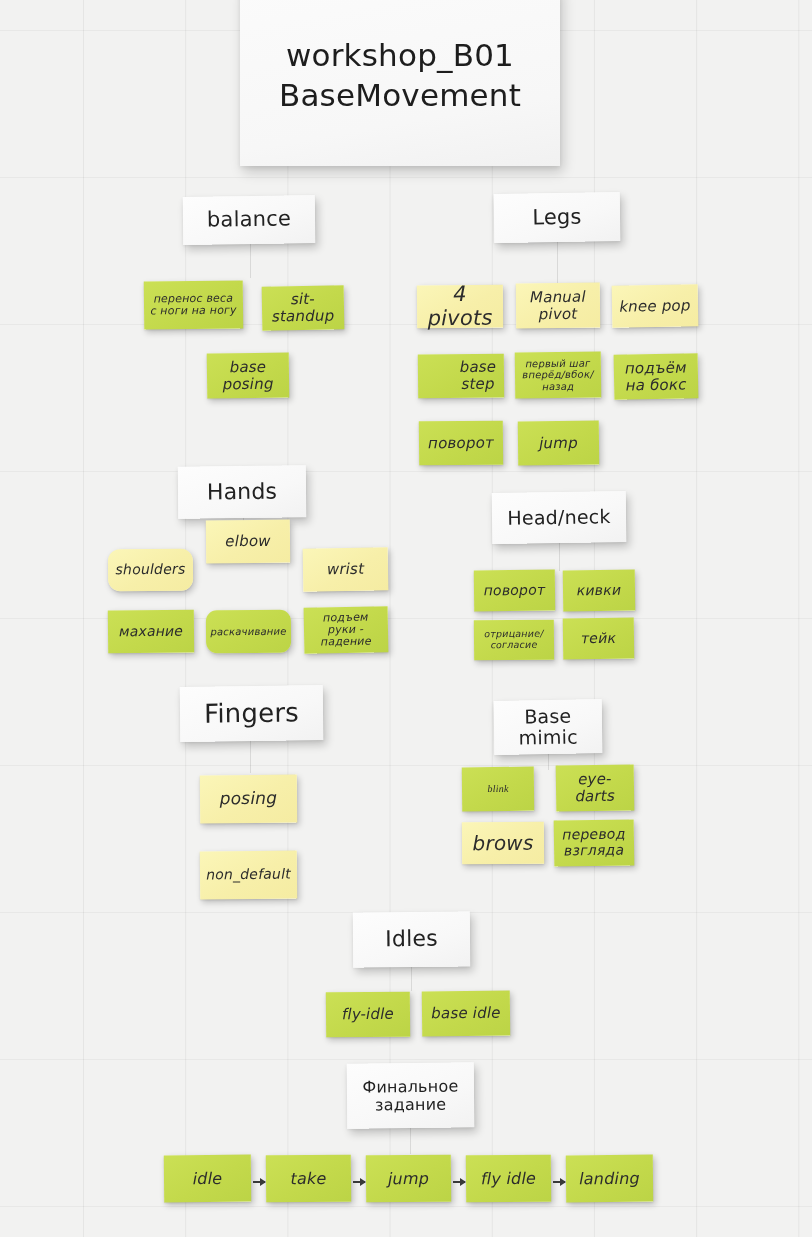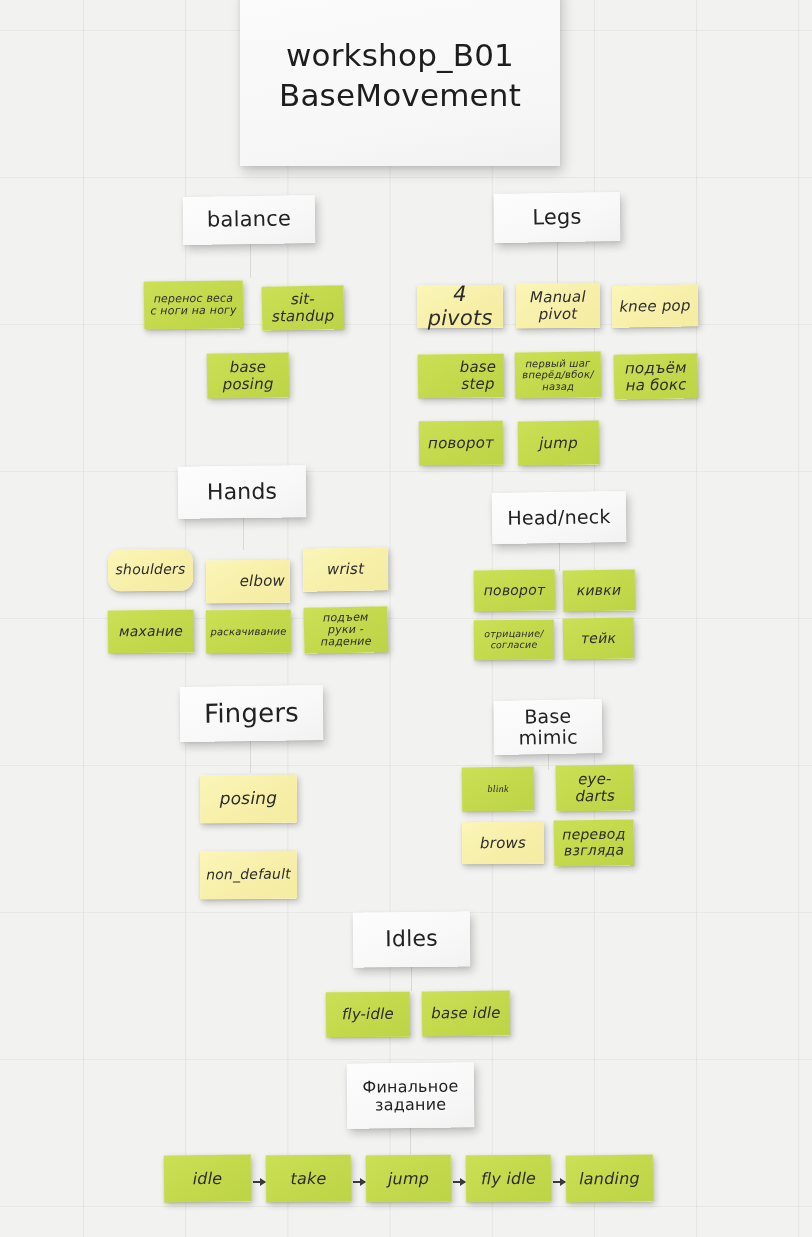--- a/index.html
+++ b/index.html
@@ -153,31 +153,31 @@
   </div>
 
   <div class="note white head" style="left:178px;top:466px;width:128px;height:52px;font-size:22px;transform:rotate(-0.7deg);">
     <span>Hands</span>
   </div>
   <div class="stem" style="left:243px;top:518px;height:32px;"></div>
 
   <div class="note yellow" style="left:108px;top:549px;width:85px;height:42px;font-size:14px;transform:rotate(-0.5deg);border-radius:12px;">
     <span>shoulders</span>
   </div>
-  <div class="note yellow" style="left:206px;top:560px;width:84px;height:43px;font-size:15px;transform:rotate(-0.6deg);justify-content:flex-end;">
+  <div class="note yellow" style="left:206px;top:520px;width:84px;height:43px;font-size:15px;transform:rotate(-0.6deg);">
     <span>elbow</span>
   </div>
   <div class="note yellow" style="left:303px;top:548px;width:85px;height:43px;font-size:15px;transform:rotate(-1deg);">
     <span>wrist</span>
   </div>
 
   <div class="note green" style="left:108px;top:610px;width:86px;height:43px;font-size:14px;transform:rotate(-0.5deg);">
     <span>махание</span>
   </div>
-  <div class="note green" style="left:206px;top:610px;width:85px;height:43px;font-size:10px;transform:rotate(-0.4deg);">
+  <div class="note green" style="left:206px;top:610px;width:85px;height:43px;font-size:10px;transform:rotate(-0.4deg);border-radius:11px;">
     <span>раскачивание</span>
   </div>
   <div class="note green" style="left:304px;top:607px;width:84px;height:46px;font-size:11px;transform:rotate(-1deg);">
     <span>подъем руки - падение</span>
   </div>
 
   <div class="note white head" style="left:492px;top:492px;width:134px;height:51px;font-size:19px;transform:rotate(-0.9deg);">
     <span>Head/neck</span>
   </div>
   <div class="stem" style="left:559px;top:543px;height:28px;"></div>
@@ -211,21 +211,21 @@
     <span>Base mimic</span>
   </div>
   <div class="stem" style="left:548px;top:754px;height:16px;"></div>
 
   <div class="note green" style="left:462px;top:767px;width:72px;height:44px;font-size:10px;transform:rotate(-0.6deg);font-family:Liberation Serif, serif;">
     <span>blink</span>
   </div>
   <div class="note green" style="left:556px;top:765px;width:78px;height:46px;font-size:15px;transform:rotate(-0.8deg);">
     <span>eye-darts</span>
   </div>
-  <div class="note yellow" style="left:462px;top:822px;width:82px;height:42px;font-size:15px;transform:rotate(-0.5deg);">
+  <div class="note yellow" style="left:462px;top:822px;width:82px;height:42px;font-size:20px;transform:rotate(-0.5deg);">
     <span>brows</span>
   </div>
   <div class="note green" style="left:554px;top:820px;width:80px;height:46px;font-size:14px;transform:rotate(-0.8deg);">
     <span>перевод взгляда</span>
   </div>
 
   <div class="note white head" style="left:353px;top:912px;width:117px;height:55px;font-size:22px;transform:rotate(-0.6deg);">
     <span>Idles</span>
   </div>
   <div class="stem" style="left:411px;top:967px;height:24px;"></div>

